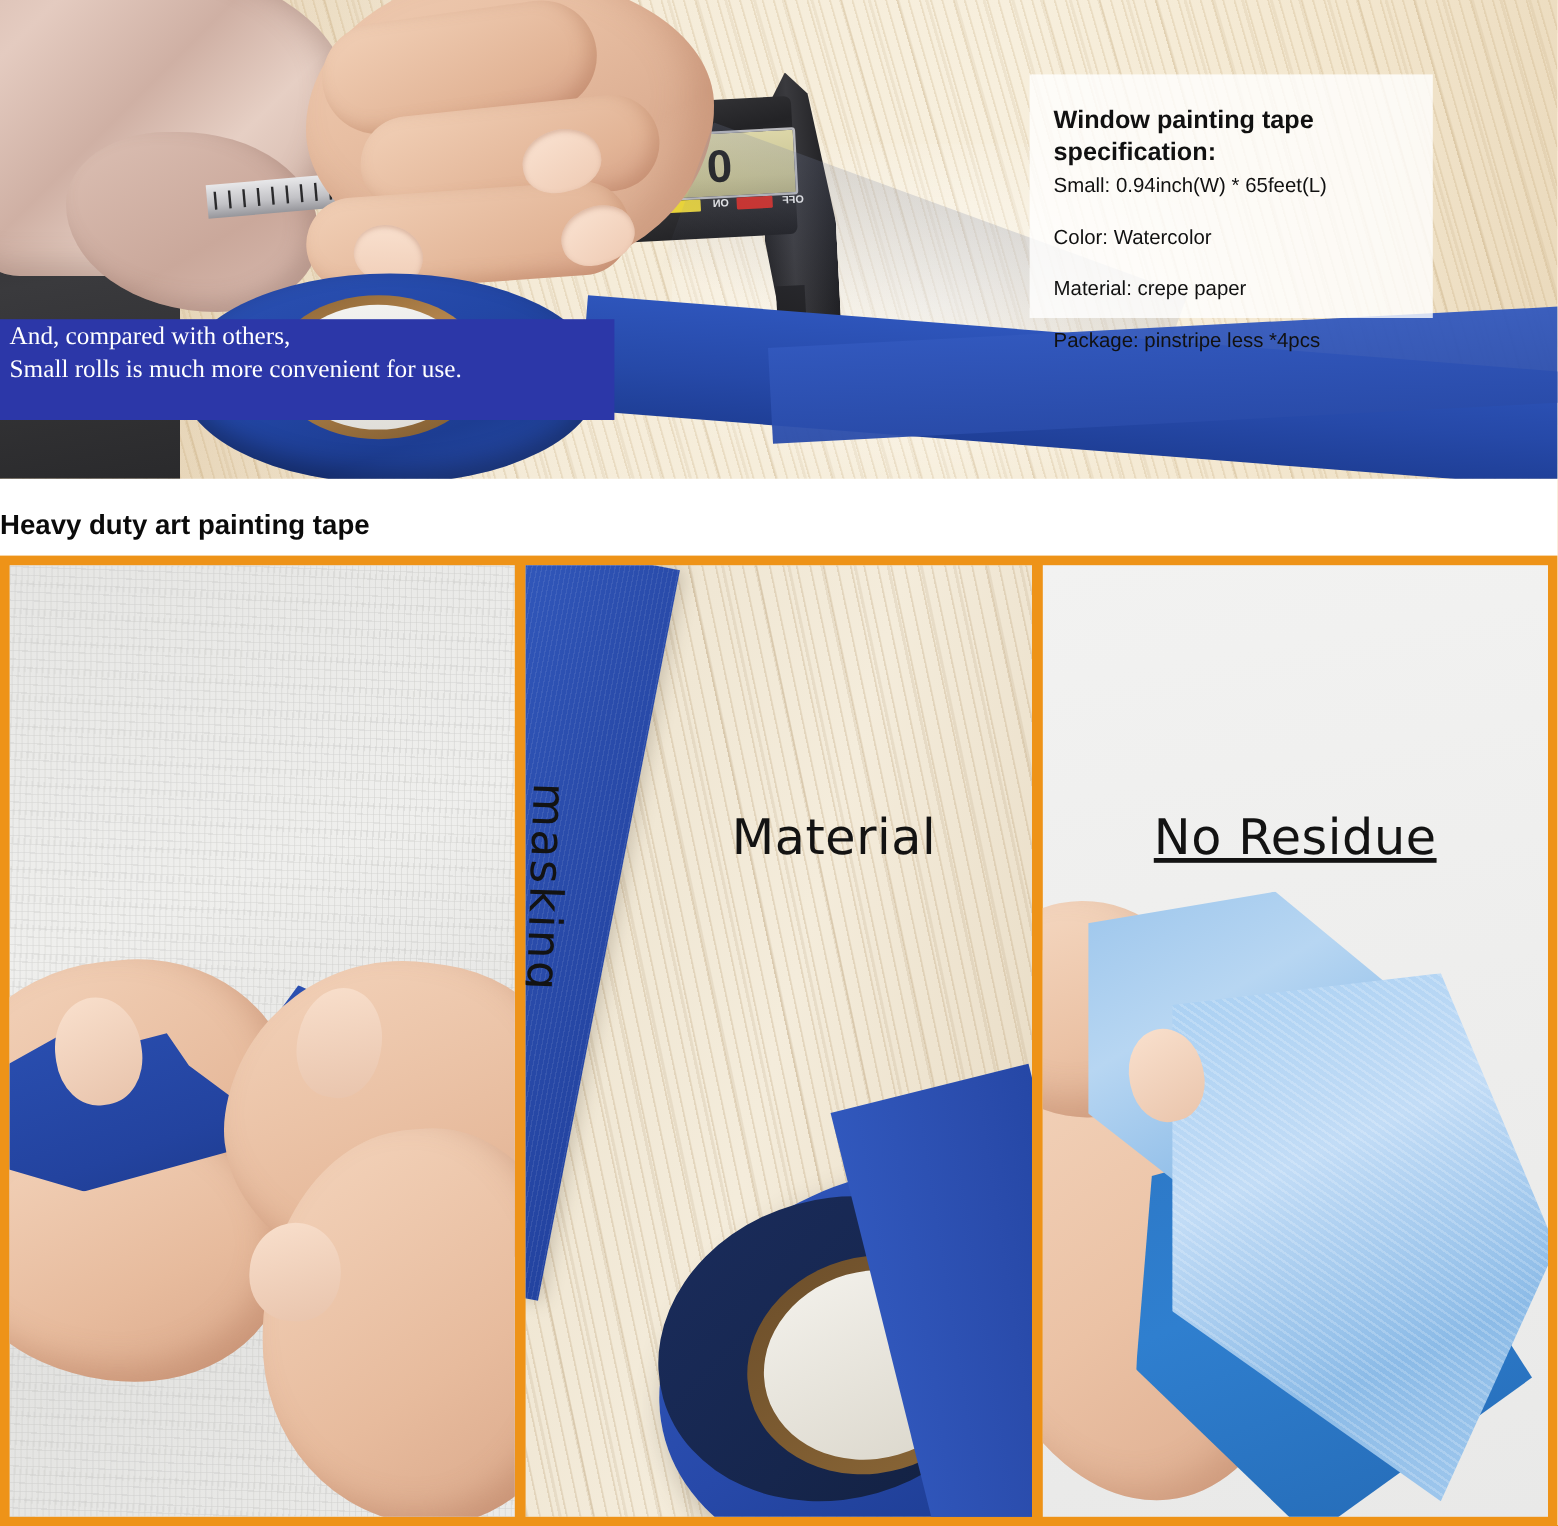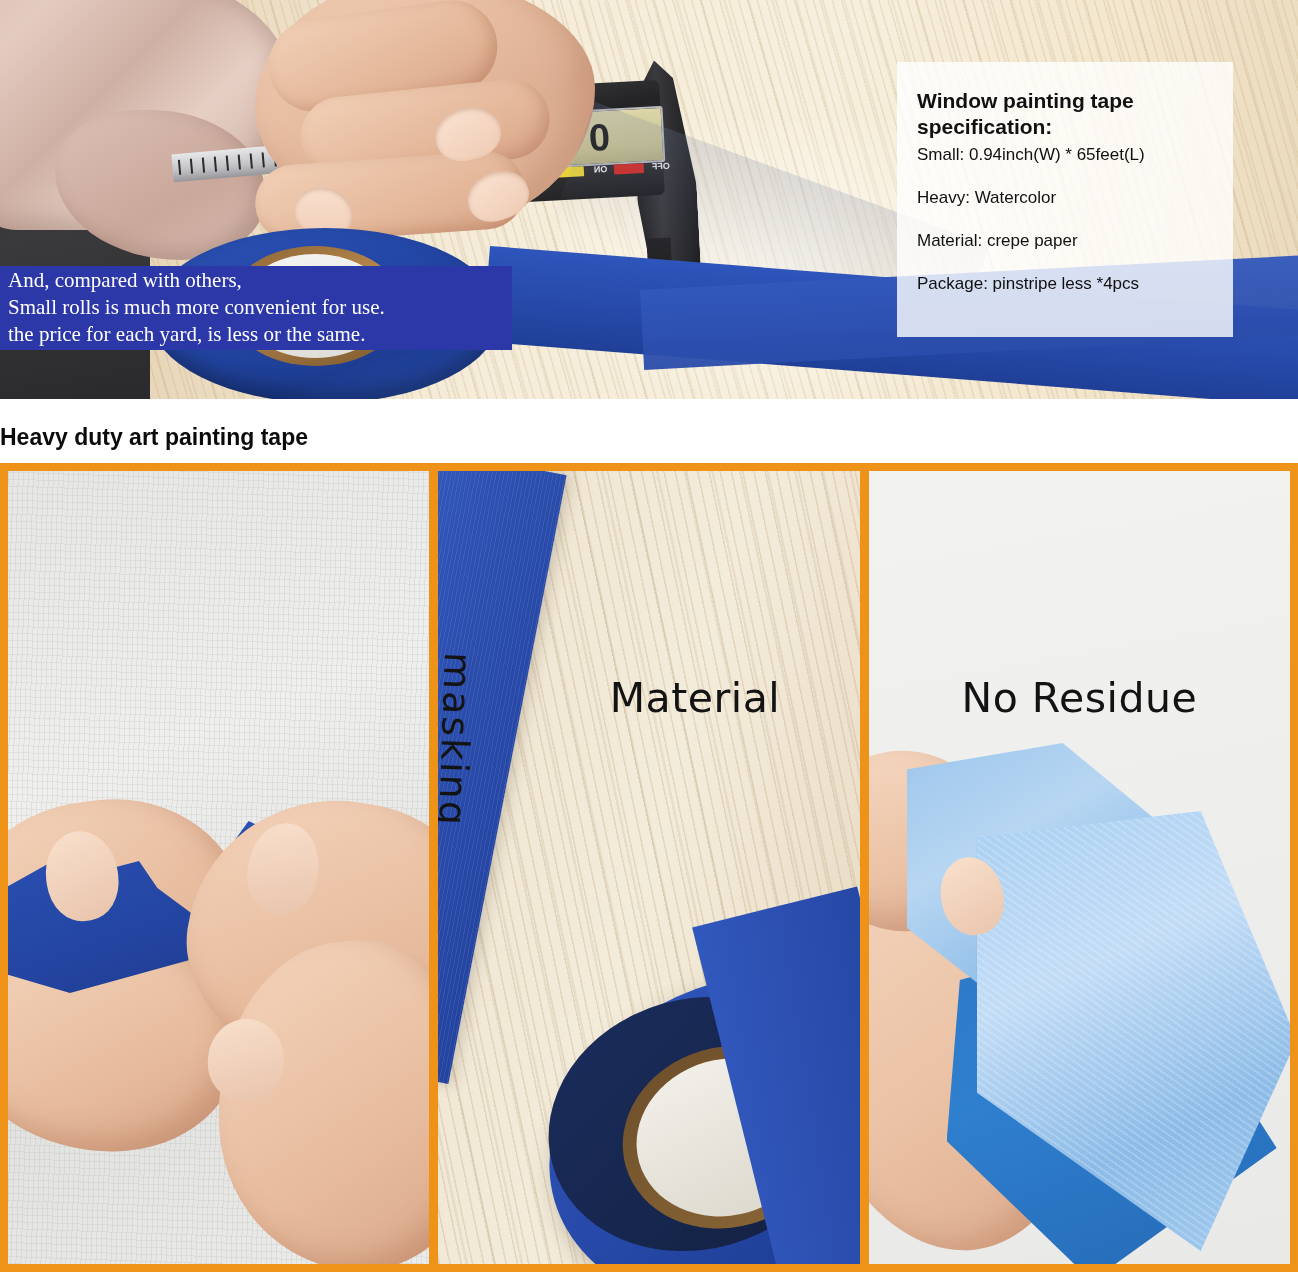--- a/index.html
+++ b/index.html
@@ -97,21 +97,21 @@
   .strip-shadow{position:absolute;left:560px;top:170px;width:420px;height:130px;transform:rotate(20deg);
         background:linear-gradient(180deg,rgba(120,130,160,.22),rgba(120,130,160,0));}
 
   
   .caption{position:absolute;left:0;top:266px;width:512px;height:84px;background:#2c37a8;}
   .caption p{margin:0;padding:2px 6px 0 8px;font:400 21px/25px "Liberation Serif",serif;color:#ffffff;white-space:nowrap;}
   .yds{position:absolute;left:8px;top:358px;font:bold 27px "Liberation Serif",serif;color:#0d0d0d;
         text-shadow:0 1px 2px rgba(255,255,255,.25);}
 
   
-  .spec{position:absolute;left:897px;top:62px;width:336px;height:275px;background:rgba(255,255,255,.80);
+  .spec{position:absolute;left:858px;top:62px;width:336px;height:203px;background:rgba(255,255,255,.80);
         padding:26px 26px 0 20px;box-sizing:border-box;}
   .spec h2{margin:0;font:bold 21px/26px "Liberation Sans",sans-serif;color:#111;}
   .spec .line{margin:3px 0 0;font:400 17px/24px "Liberation Sans",sans-serif;color:#111;}
   .spec .gap{margin-top:19px;}
 
   
   .heading{position:absolute;left:0;top:424px;font:bold 23px "Liberation Sans",sans-serif;color:#0b0b0b;}
 
   
   .gallery{position:absolute;left:0;top:463px;width:1298px;height:809px;background:#ee9318;
@@ -164,21 +164,21 @@
        background:linear-gradient(150deg,#1a2c5c,#16264d 60%,#12203f);}
   .roll2 .core{position:absolute;left:78px;top:62px;width:210px;height:180px;border-radius:50%;
        background:linear-gradient(160deg,#6d4f2b,#8a6636);}
   .roll2 .core2{position:absolute;left:92px;top:74px;width:182px;height:156px;border-radius:50%;
        background:linear-gradient(170deg,#f2f0ea,#dcd8cd);}
   .tapeface{position:absolute;left:300px;top:430px;width:170px;height:400px;
        background:linear-gradient(95deg,#3158bd,#2a4cac 60%,#2244a2);transform:rotate(-14deg);}
 
   
   .p3{background:linear-gradient(170deg,#f2f2f1 0%,#eeeeed 45%,#e9e9e8 100%);}
-  .p3 .label{top:203px;}
+  .p3 .label{top:203px;text-decoration:underline;}
   .hp{position:absolute;border-radius:46% 54% 50% 50%/52% 48% 52% 48%;
        background:linear-gradient(150deg,#f6dbc5,#ebc2a5 60%,#dcaa8c);
        box-shadow:inset -16px -12px 28px rgba(170,110,80,.3);}
   .hp1{left:-70px;top:300px;width:300px;height:480px;transform:rotate(-6deg);}
   .hp2{left:-60px;top:280px;width:190px;height:180px;border-radius:50%;transform:rotate(10deg);}
   .hpnail{position:absolute;left:72px;top:386px;width:62px;height:78px;border-radius:50% 50% 46% 46%;
        background:linear-gradient(160deg,#f9e0cd,#eac5ac);transform:rotate(-12deg);}
   .tapeA{position:absolute;left:38px;top:272px;width:300px;height:330px;
        background:linear-gradient(150deg,#9dc6ec 0%,#b7d6f2 30%,#8fbde8 60%,#a9cdef 100%);
        clip-path:polygon(0 8%,52% 0,100% 36%,62% 100%,0 56%);}
@@ -270,27 +270,26 @@
     <div class="strip2"></div>
 
     <div class="roll">
       <div class="core"></div>
       <div class="core2"></div>
     </div>
 
     <div class="caption">
       <p>And, compared with others,</p>
       <p>Small rolls is much more convenient for use.</p>
-      <p>the price for each yard, is less or the same.</p>
     </div>
 
     <div class="spec">
       <h2>Window painting tape specification:</h2>
       <p class="line">Small: 0.94inch(W) * 65feet(L)</p>
-      <p class="line gap">Heavy: Watercolor</p>
+      <p class="line gap">Color: Watercolor</p>
       <p class="line gap">Material: crepe paper</p>
       <p class="line gap">Package: pinstripe less *4pcs</p>
     </div>
   </div>
 
   <div class="heading">Heavy duty art painting tape</div>
 
   <div class="gallery">
 
     <div class="panel p1">

